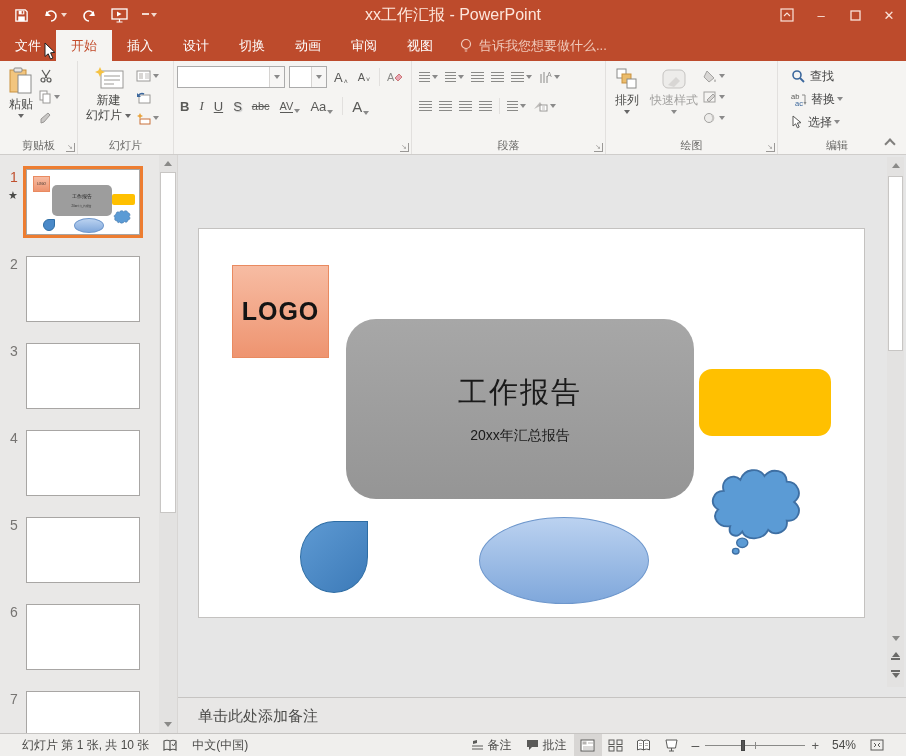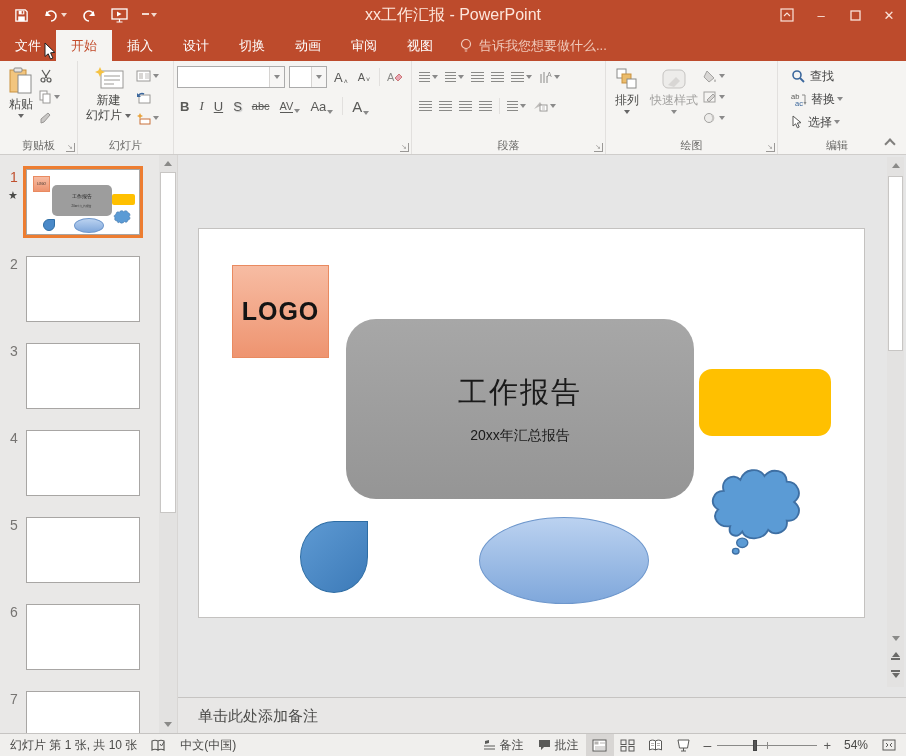--- a/index.html
+++ b/index.html
@@ -85,21 +85,21 @@
   .m-logo{left:6px;top:6px;width:17px;height:16px;background:linear-gradient(180deg,#F7BCA3,#EE9470);border:1px solid #E98A60;font-size:3px;display:flex;align-items:center;justify-content:center;color:#222}
   .m-gray{left:25px;top:15px;width:60px;height:31px;background:#9d9d9d;border-radius:5px;display:flex;flex-direction:column;align-items:center;justify-content:center}
   .m-gray .mt1{font-size:10px;transform:scale(0.5);color:#1a1a1a;white-space:nowrap}
   .m-gray .mt2{font-size:10px;transform:scale(0.28);color:#2a2a2a;white-space:nowrap;margin-top:-4px}
   .m-yellow{left:85px;top:24px;width:23px;height:11px;background:#FFC000;border-radius:2px}
   .m-cloud{left:86px;top:39px;width:19px;height:17px}
   .m-tear{left:16px;top:49px;width:12px;height:12px;background:#4A89C8;border:0.5px solid #2E6DA4;border-radius:50% 0 50% 50%}
   .m-ellipse{left:47px;top:48px;width:30px;height:15px;background:linear-gradient(180deg,#BBD2F0,#7FA7DB);border:0.5px solid #6E97CC;border-radius:50%}
 
   
-  .statusbar{height:23px;background:#F0EFED;border-top:1px solid #C6C4C2;display:flex;align-items:center;font-size:12px;color:#4a4a48;padding:0 3px}
+  .statusbar{height:23px;background:#F0EFED;border-top:1px solid #C6C4C2;display:flex;align-items:center;font-size:12px;color:#4a4a48;padding:0 15px}
   .sb-item{display:flex;align-items:center;gap:4px;padding:0 7px;height:100%}
   .sb-right{margin-left:auto;display:flex;align-items:center;height:100%}
   .viewbtn{width:28px;height:100%;display:flex;align-items:center;justify-content:center}
   .viewbtn.selected{background:#D8D6D4}
   .zoom-slider{display:flex;align-items:center;gap:6px;padding:0 6px}
   .z-track{width:100px;height:1px;background:#8a8a88;position:relative}
   .z-notch{position:absolute;left:50%;top:-3px;width:1px;height:7px;background:#8a8a88}
   .z-thumb{position:absolute;left:36%;top:-5px;width:4px;height:11px;background:#555;border:1px solid #444}
 
   svg{display:block}

